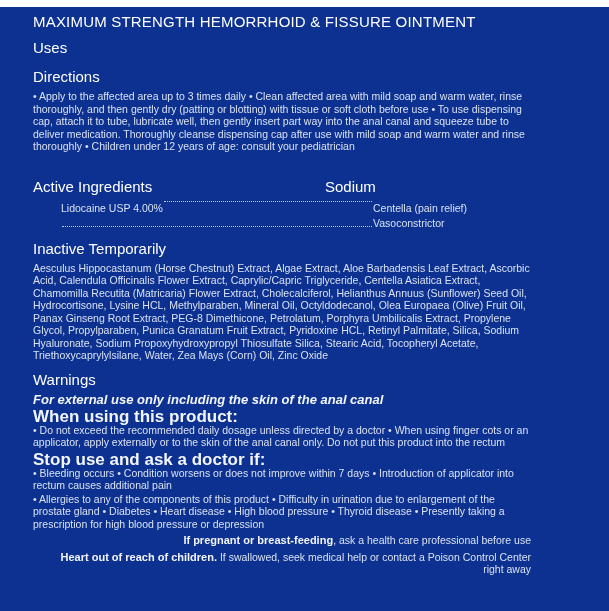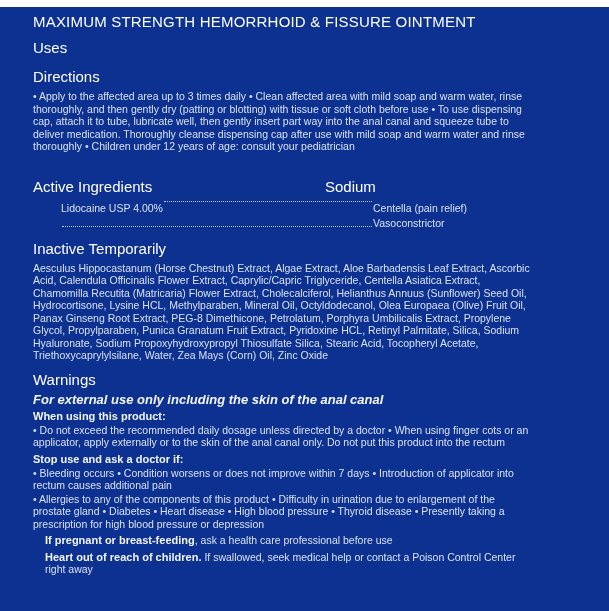--- a/index.html
+++ b/index.html
@@ -70,31 +70,32 @@
   .ai-purpose { white-space: nowrap; }
   .warn-italic {
     font-size: 13px;
     font-weight: 700;
     font-style: italic;
     color: #f2f5fb;
     line-height: 13px;
     margin: 2px 0 0 0;
   }
   .warn-label {
-    font-size: 11px;
+    font-size: 17px;
     font-weight: 700;
     color: #f2f5fb;
     line-height: 13px;
     margin: 4px 0 0 0;
   }
   .mixed-line {
     font-size: 10.5px;
     line-height: 12.5px;
     margin: 4px 0 0 12px;
     color: #d9e1f2;
+    text-align: right;
   }
   .mixed-line .lead {
     font-size: 11px;
     font-weight: 700;
     color: #f2f5fb;
   }
 </style>
 </head>
 <body>
 

